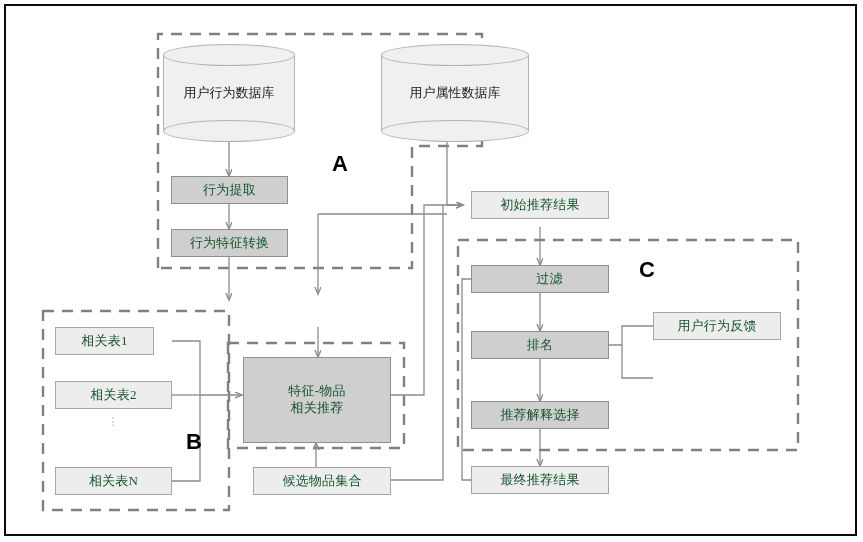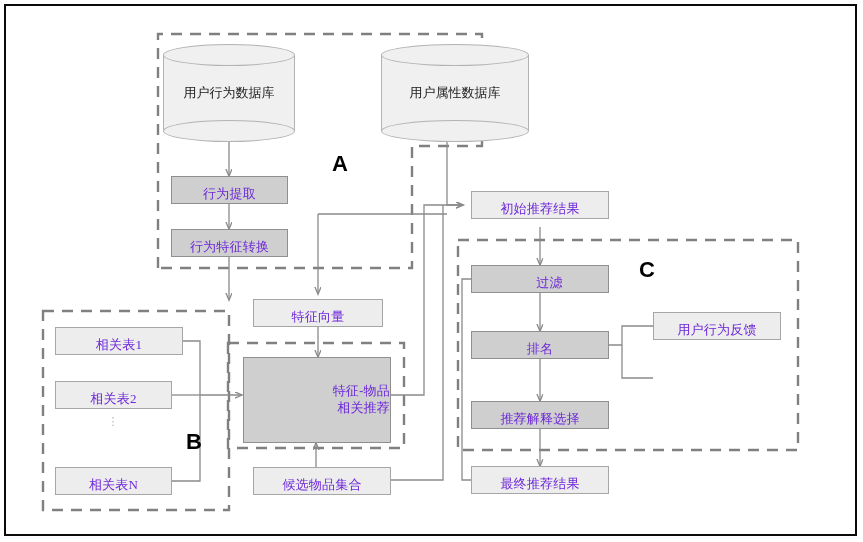--- a/index.html
+++ b/index.html
@@ -1,21 +1,21 @@
 <!DOCTYPE html>
 <html><head>
 <meta charset="utf-8">
 <style>
   html,body{margin:0;padding:0;background:#ffffff;}
   body{font-family:"Liberation Sans","DejaVu Sans",sans-serif;}
   #stage{position:relative;width:863px;height:542px;background:#fff;overflow:hidden;}
   #frame{position:absolute;left:4px;top:4px;width:853px;height:532px;border:2px solid #0a0a0a;box-sizing:border-box;background:#fff;}
   svg#wires{position:absolute;left:0;top:0;width:863px;height:542px;pointer-events:none;}
-  .node{position:absolute;box-sizing:border-box;display:flex;align-items:flex-end;justify-content:center;text-align:center;
-        font-size:13px;color:#6d28d9;line-height:1.28;letter-spacing:.2px;}
+  .node{position:absolute;box-sizing:border-box;display:flex;align-items:center;justify-content:center;text-align:center;
+        font-size:13px;color:#14532d;line-height:1.28;letter-spacing:.2px;}
   .box-light{background:#ededed;border:1.5px solid #a6a6a6;font-family:Liberation Serif, serif;}
   .box-dark{background:#cfcfcf;border:1.5px solid #8f8f8f;}
   .grouplbl{position:absolute;font-size:22px;font-weight:bold;color:#000;font-family:"Liberation Sans","DejaVu Sans",sans-serif;}
   .cyl{position:absolute;}
   .cyl .cap{position:absolute;left:0;top:0;width:100%;height:22px;border:1.5px solid #b3b3b3;border-radius:50%/50%;background:#f0f0f0;box-sizing:border-box;}
   .cyl .body{position:absolute;left:0;top:11px;width:100%;height:calc(100% - 22px);border-left:1.5px solid #b3b3b3;border-right:1.5px solid #b3b3b3;background:#f0f0f0;box-sizing:border-box;}
   .cyl .bot{position:absolute;left:0;bottom:0;width:100%;height:22px;border:1.5px solid #b3b3b3;border-radius:50%/50%;background:#f0f0f0;box-sizing:border-box;}
   .cyl .lbl{position:absolute;left:0;top:0;width:100%;height:100%;display:flex;align-items:center;justify-content:center;font-size:13px;color:#1a1a1a;}
   .vdots{position:absolute;color:#b0b0b0;font-size:11px;letter-spacing:0;line-height:7px;text-align:center;}
 </style>
@@ -100,25 +100,22 @@
   </div>
 
   <div class="node box-dark" style="left:171px;top:176px;width:117px;height:28px;">
     <span>行为提取</span>
   </div>
 
   <div class="node box-dark" style="left:171px;top:229px;width:117px;height:28px;">
     <span>行为特征转换</span>
   </div>
 
-  <div class="node box-light" style="left:253px;top:299px;width:130px;height:28px;">
-    <span>特征向量</span>
-  </div>
 
-  <div class="node box-light" style="left:55px;top:327px;width:128px;height:28px;">
+  <div class="node box-light" style="left:55px;top:327px;width:99px;height:28px;">
     <span>相关表1</span>
   </div>
 
   <div class="node box-light" style="left:55px;top:381px;width:117px;height:28px;">
     <span>相关表2</span>
   </div>
 
   <div class="vdots" style="left:105px;top:418px;width:16px;">⋮</div>
 
   <div class="node box-light" style="left:55px;top:467px;width:117px;height:28px;">

